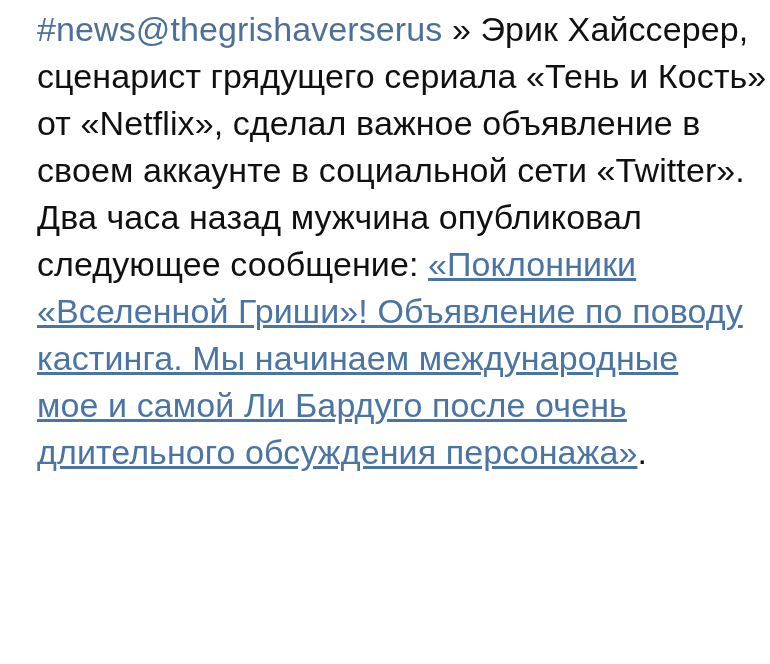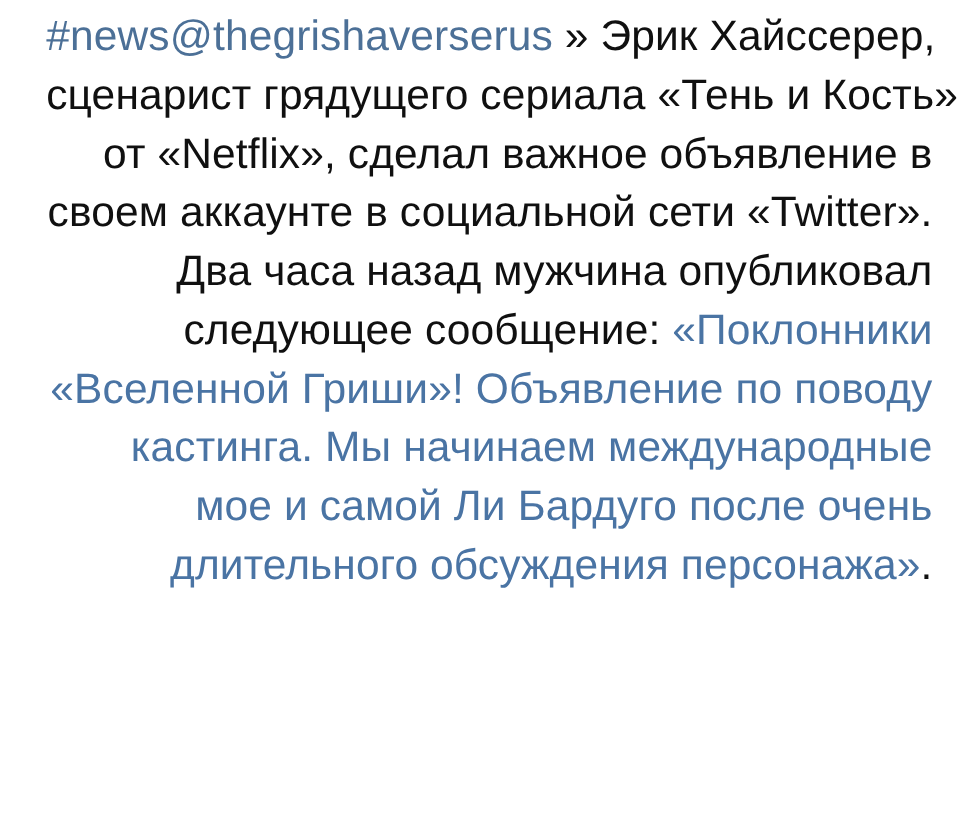--- a/index.html
+++ b/index.html
@@ -12,31 +12,31 @@
     overflow: hidden;
     background: var(--background, #ffffff);
     font-family: "Liberation Sans", "DejaVu Sans", sans-serif;
   }
   .post {
     padding: 6px 24px 0 37px;
     font-size: 34px;
     line-height: 47px;
     color: var(--text, #101010);
     letter-spacing: 0.1px;
-    text-align: right;
   }
   .line {
     white-space: nowrap;
   }
   .seg-link {
     color: var(--hashtag-link, #4c7097);
     cursor: pointer;
   }
   .seg-quote {
     color: var(--quote, #4a74a4);
+    text-decoration: underline;
   }
 </style>
 </head>
 <body>
 
 <div class="post">
   <div class="line">
     <span class="seg-link">#news@thegrishaverserus</span><span> » Эрик Хайссерер,</span>
   </div>
   <div class="line">

